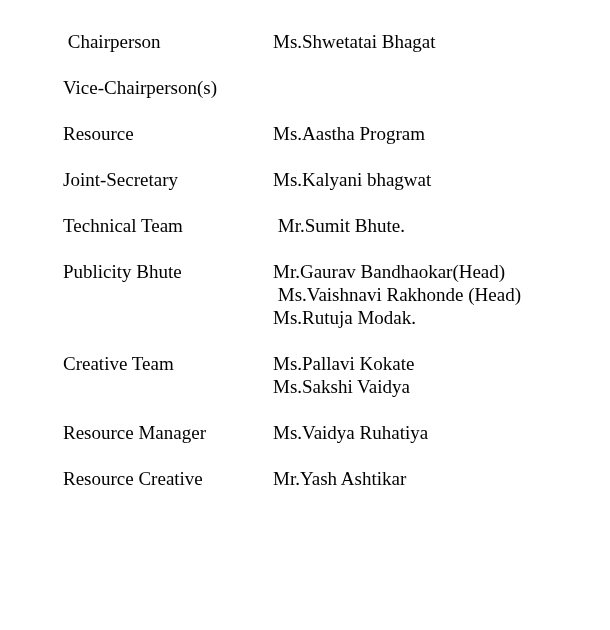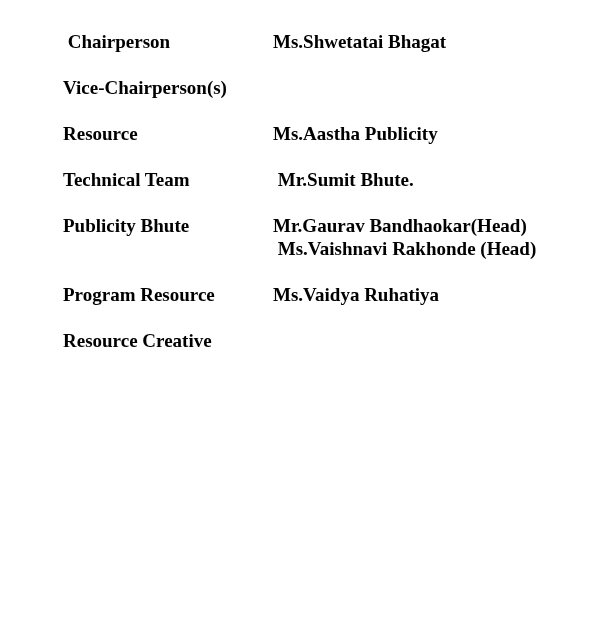--- a/index.html
+++ b/index.html
@@ -11,21 +11,21 @@
     width: 610px;
     height: 630px;
     overflow: hidden;
   }
   .doc {
     box-sizing: border-box;
     width: 610px;
     height: 630px;
     padding: 30px 20px 0 63px;
     font-family: "Liberation Serif", "DejaVu Serif", serif;
-    font-weight: bold;
+    font-weight: normal;
     font-size: 19px;
     line-height: 23px;
     color: #000000;
   }
   .row {
     display: grid;
     grid-template-columns: 210px auto;
     align-items: start;
     margin-bottom: 23px; 
   }
@@ -45,46 +45,63 @@
         </div>
   </div>
 
   <div class="row">
     <div class="role">Vice-Chairperson(s)</div>
   </div>
 
   <div class="row">
     <div class="role">Resource</div>
     <div class="names">
-          <div class="name">Ms.Aastha Publicity</div>
+          <div class="name">Ms.Aastha Program</div>
         </div>
   </div>
 
+  <div class="row">
+    <div class="role">Joint-Secretary</div>
+    <div class="names">
+          <div class="name">Ms.Kalyani bhagwat</div>
+        </div>
+  </div>
 
   <div class="row">
     <div class="role">Technical Team</div>
     <div class="names">
           <div class="name"> Mr.Sumit Bhute.</div>
         </div>
   </div>
 
   <div class="row">
     <div class="role">Publicity Bhute</div>
     <div class="names">
           <div class="name">Mr.Gaurav Bandhaokar(Head)</div>
           <div class="name"> Ms.Vaishnavi Rakhonde (Head)</div>
+          <div class="name">Ms.Rutuja Modak.</div>
         </div>
   </div>
 
+  <div class="row">
+    <div class="role">Creative Team</div>
+    <div class="names">
+          <div class="name">Ms.Pallavi Kokate</div>
+          <div class="name">Ms.Sakshi Vaidya</div>
+        </div>
+  </div>
 
   <div class="row">
-    <div class="role">Program Resource</div>
+    <div class="role">Resource Manager</div>
     <div class="names">
           <div class="name">Ms.Vaidya Ruhatiya</div>
         </div>
   </div>
 
   <div class="row">
     <div class="role">Resource Creative</div>
+    <div class="names">
+          <div class="name">Mr.Yash Ashtikar</div>
+        </div>
   </div>
 
 </div>
 </div>
 
 </body></html>

